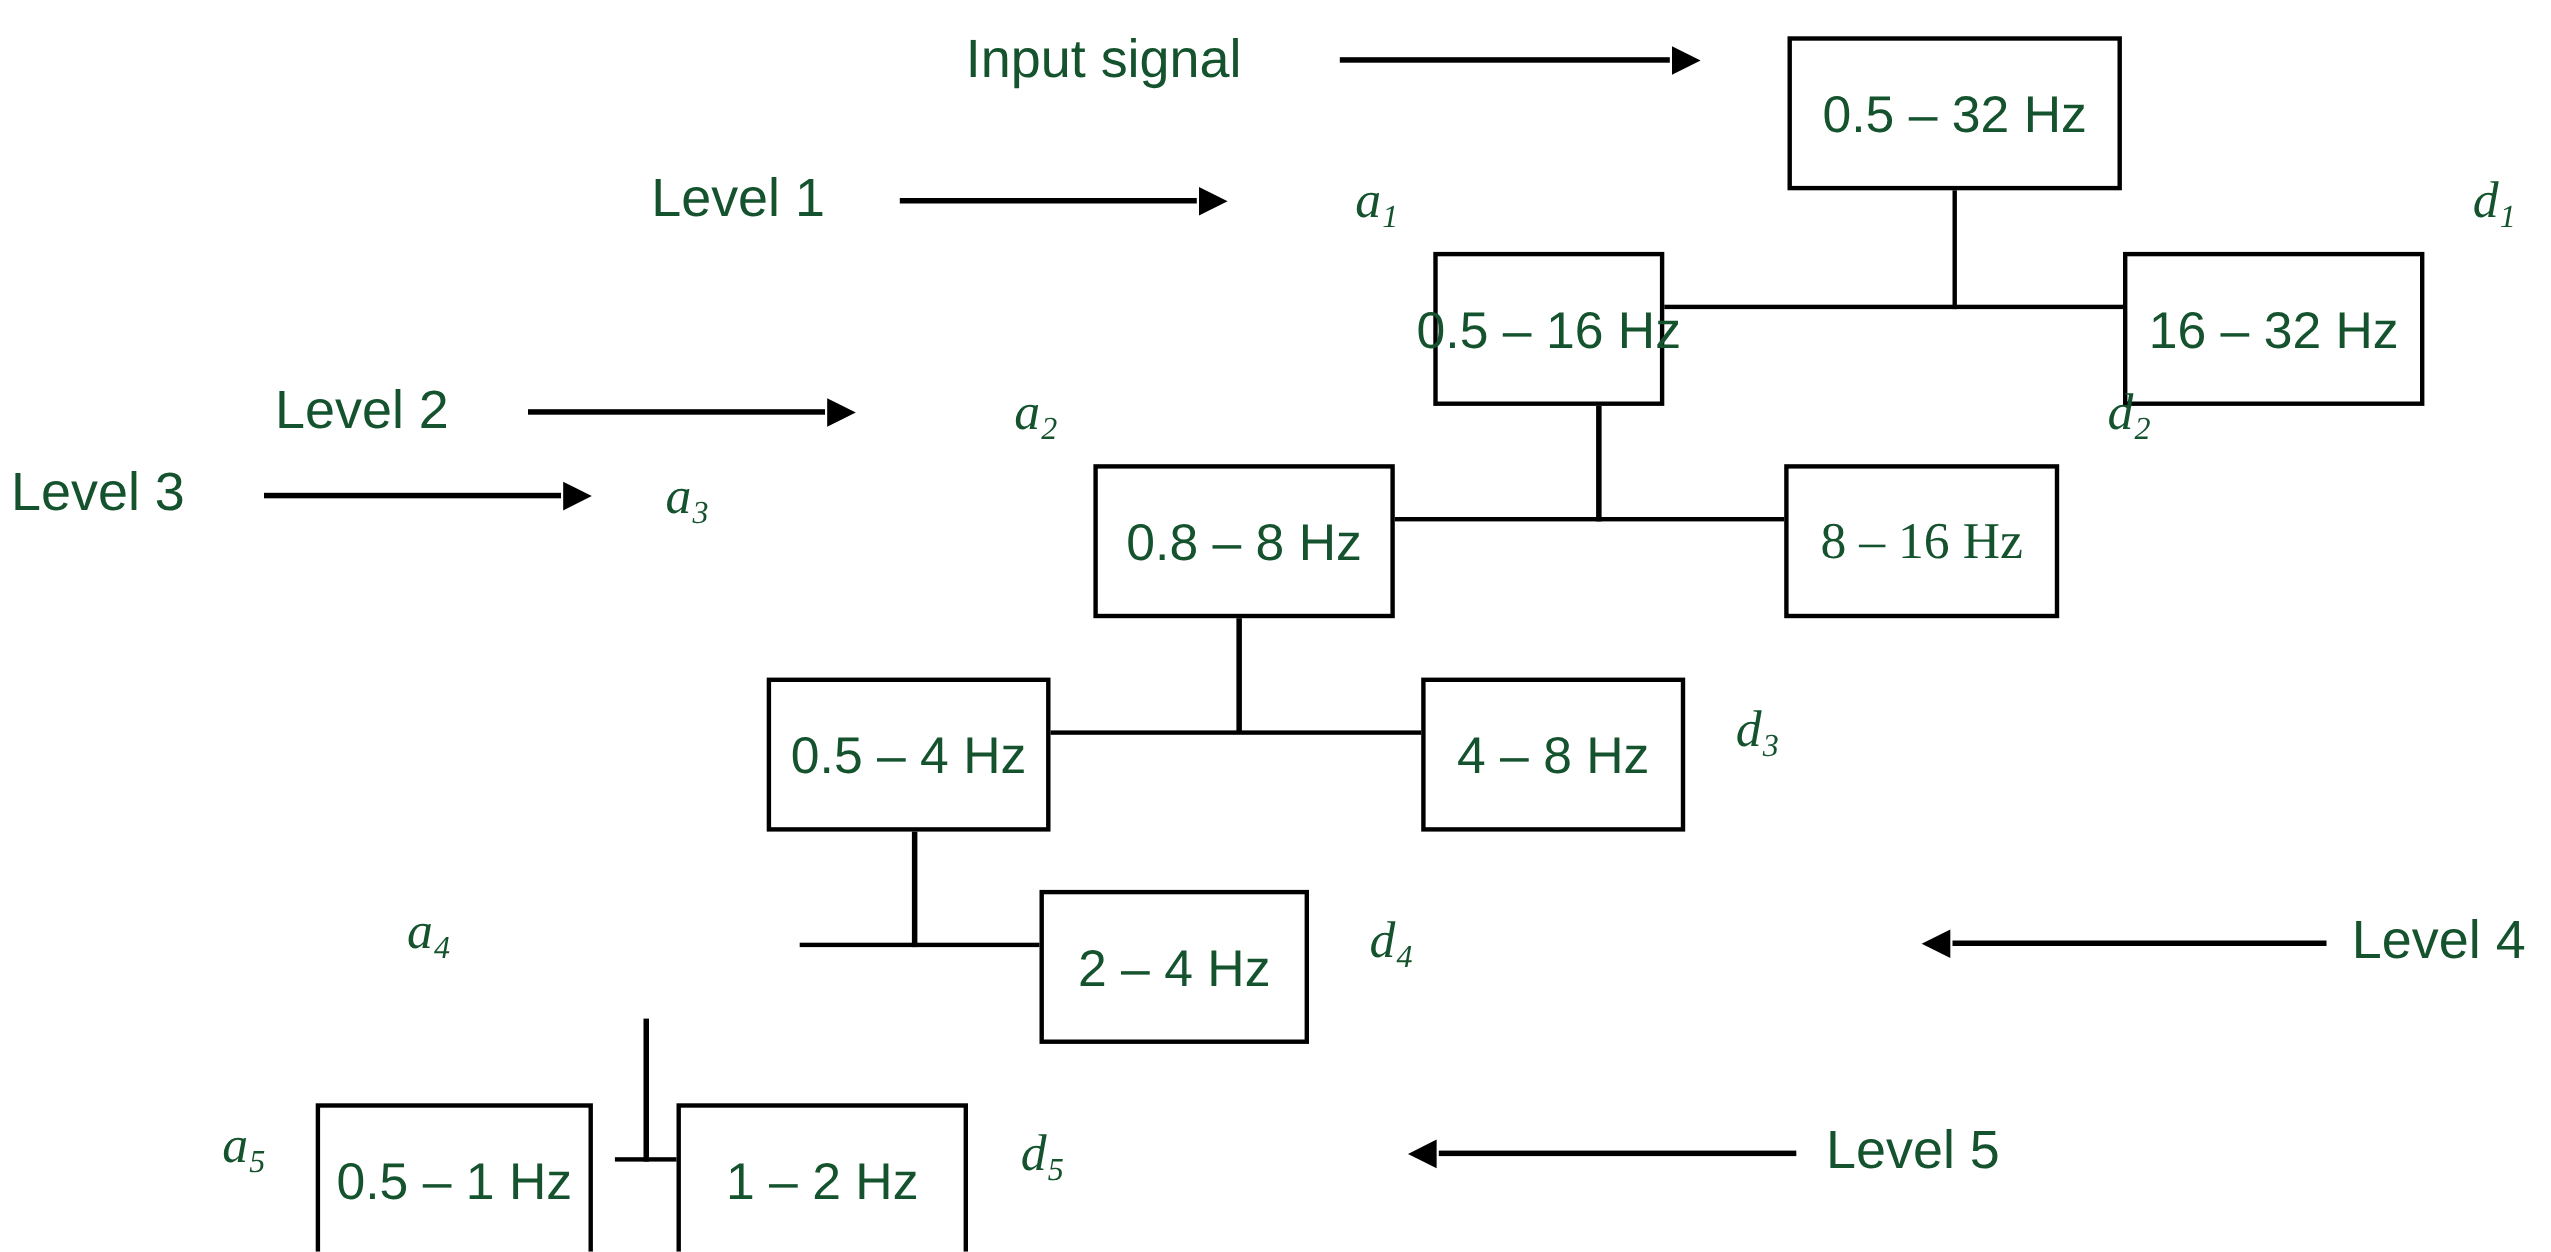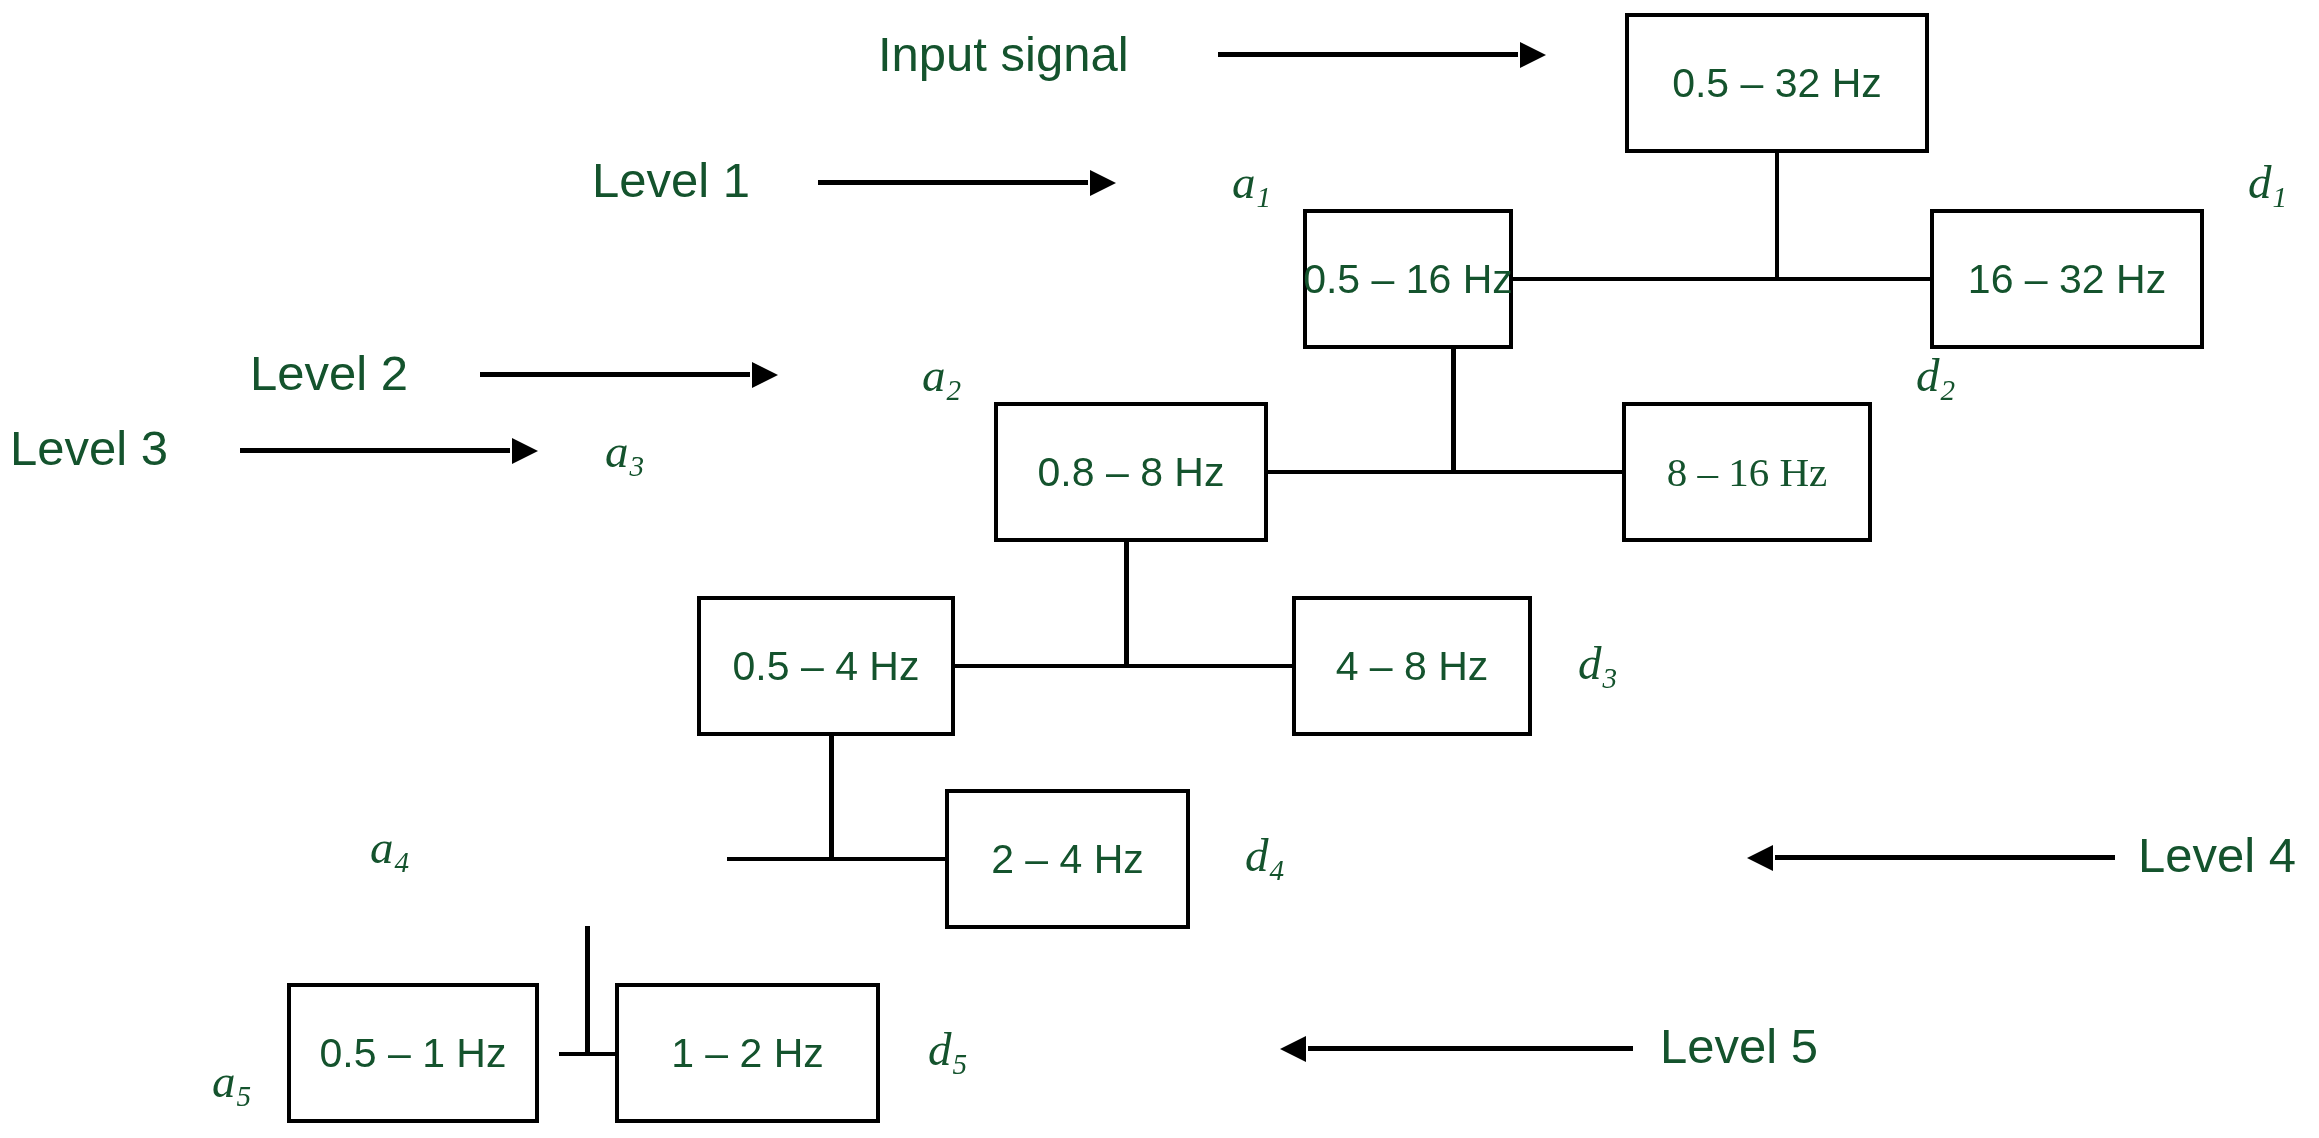--- a/index.html
+++ b/index.html
@@ -18,25 +18,26 @@
     overflow: hidden;
   }
   .box {
     position: absolute;
     box-sizing: border-box;
     border: 4px solid #000000;
     background: #ffffff;
     display: flex;
     align-items: center;
     justify-content: center;
-    font-size: 41px;
+    font-size: 47px;
     line-height: 1;
     white-space: nowrap;
     letter-spacing: 0px;
     z-index: 3;
+    margin-top: 20px;
   }
   .line {
     position: absolute;
     background: #000000;
     z-index: 1;
   }
   .hline { height: 4px; }
   .vline { width: 4px; }
   .coef {
     position: absolute;
@@ -169,21 +170,21 @@
 
   <div class="coef" style="left:1245px; top:832px;">
     <span>d</span><sub>4</sub>
   </div>
 
   <div class="arrow left" style="left:1775px; top:855px; width:340px;"></div>
   <div class="label" style="left:2138px; top:831px;">Level 4</div>
 
   <div class="line vline" style="left:585px; top:926px; width:5px; height:130px;"></div>
 
-  <div class="coef" style="left:202px; top:1058px;margin-left:10px;">
+  <div class="coef" style="left:202px; top:1018px;">
     <span>a</span><sub>5</sub>
   </div>
 
   <div class="box" style="left:287px; top:983px; width:252px; height:140px;">0.5 – 1 Hz</div>
 
   <div class="line hline" style="left:559px; top:1052px; width:60px;"></div>
 
   <div class="box" style="left:615px; top:983px; width:265px; height:140px;">1 – 2 Hz</div>
 
   <div class="coef" style="left:928px; top:1026px;">

